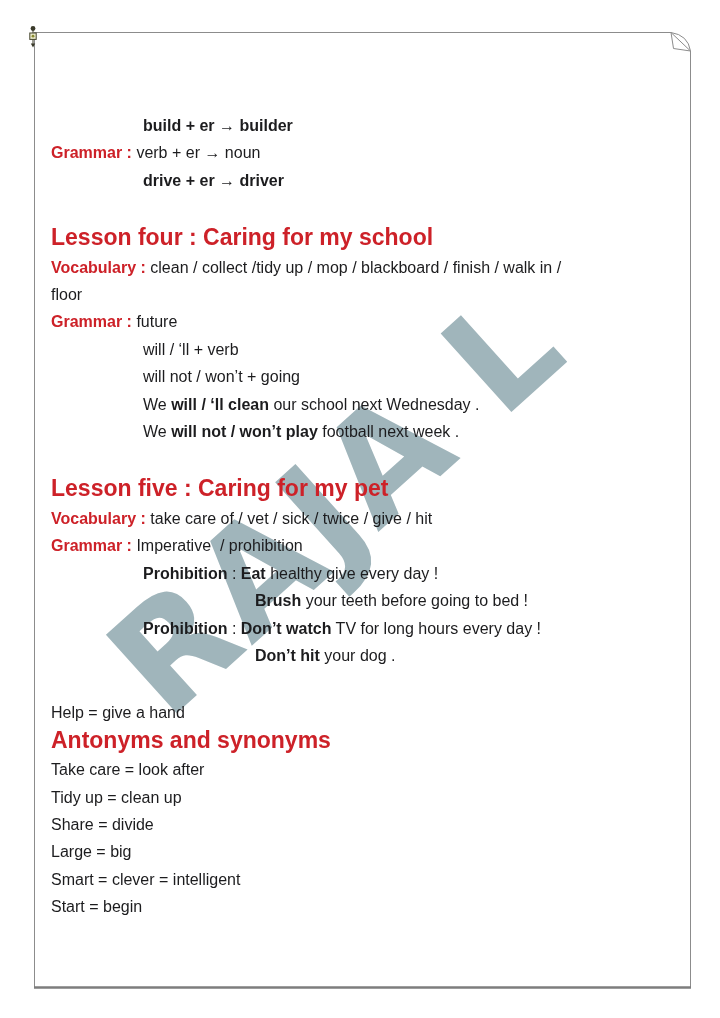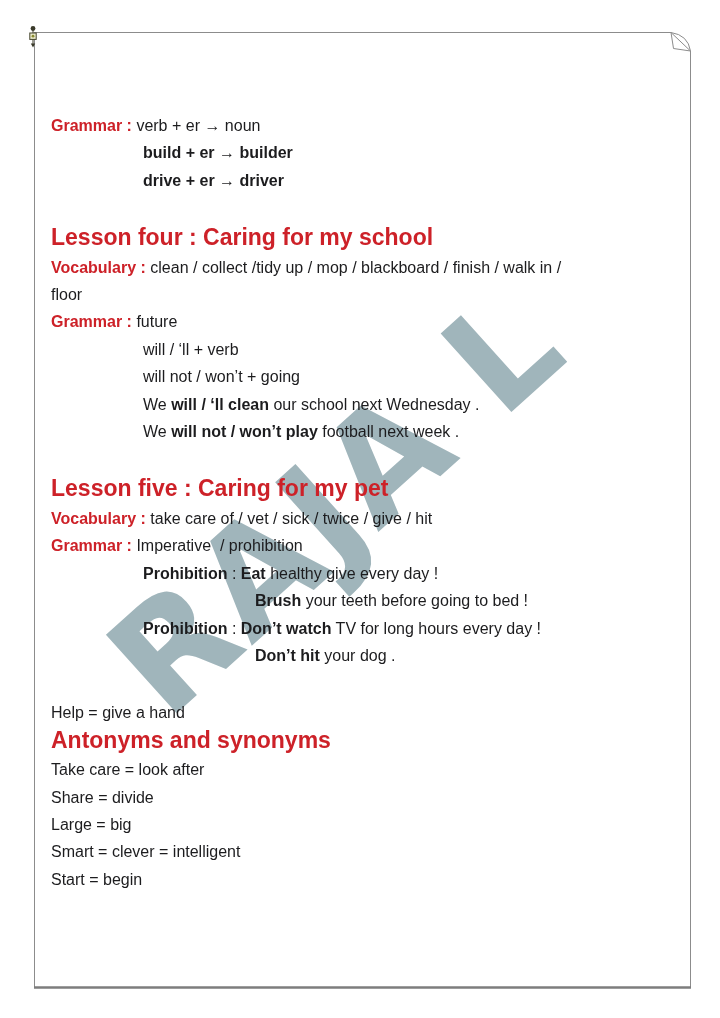--- a/index.html
+++ b/index.html
@@ -80,22 +80,22 @@
     <rect x="29.8" y="33" width="6.4" height="6.4" fill="#e9e9c9" stroke="#44442e" stroke-width="1"></rect>
     <circle cx="33" cy="36.2" r="1.4" fill="#8a8a30"></circle>
     <path d="M 30.8 43.5 L 35.2 43.5 L 33 47.5 Z" fill="#3a3a2a"></path>
   </g>
 </svg>
 
 <div class="page">
   <div class="watermark">RAJA L</div>
   <div class="content" id="content">
       <div class="section">
+        <div class="line indent-1"><span class="run bold">build + er → builder</span></div>
         <div class="line indent-0"><span class="run label">Grammar : </span><span class="run normal">verb + er → noun</span></div>
-        <div class="line indent-1"><span class="run bold">build + er → builder</span></div>
         <div class="line indent-1"><span class="run bold">drive + er → driver</span></div>
       </div>
       <div class="section">
         <div class="line indent-0"><span class="run heading">Lesson four : Caring for my school</span></div>
         <div class="line indent-0"><span class="run label">Vocabulary : </span><span class="run normal">clean / collect /tidy up / mop / blackboard / finish / walk in /</span></div>
         <div class="line indent-0"><span class="run normal">floor</span></div>
         <div class="line indent-0"><span class="run label">Grammar : </span><span class="run normal">future</span></div>
         <div class="line indent-1"><span class="run normal">will / ‘ll + verb</span></div>
         <div class="line indent-1"><span class="run normal">will not / won’t + going</span></div>
         <div class="line indent-1"><span class="run normal">We </span><span class="run bold">will / ‘ll clean</span><span class="run normal"> our school next Wednesday .</span></div>
@@ -107,19 +107,20 @@
         <div class="line indent-0"><span class="run label">Grammar : </span><span class="run normal">Imperative  / prohibition</span></div>
         <div class="line indent-1"><span class="run bold">Prohibition</span><span class="run normal"> : </span><span class="run bold">Eat</span><span class="run normal"> healthy give every day !</span></div>
         <div class="line indent-2"><span class="run bold">Brush</span><span class="run normal"> your teeth before going to bed !</span></div>
         <div class="line indent-1"><span class="run bold">Prohibition</span><span class="run normal"> : </span><span class="run bold">Don’t watch</span><span class="run normal"> TV for long hours every day !</span></div>
         <div class="line indent-2"><span class="run bold">Don’t hit</span><span class="run normal"> your dog .</span></div>
       </div>
       <div class="section">
         <div class="line indent-0"><span class="run normal">Help = give a hand</span></div>
         <div class="line indent-0"><span class="run heading">Antonyms and synonyms</span></div>
         <div class="line indent-0"><span class="run normal">Take care = look after</span></div>
+        <div class="line indent-0"><span class="run normal">Tidy up = clean up</span></div>
         <div class="line indent-0"><span class="run normal">Share = divide</span></div>
         <div class="line indent-0"><span class="run normal">Large = big</span></div>
         <div class="line indent-0"><span class="run normal">Smart = clever = intelligent</span></div>
         <div class="line indent-0"><span class="run normal">Start = begin</span></div>
       </div>
     </div>
 </div>
 
 </body></html>

